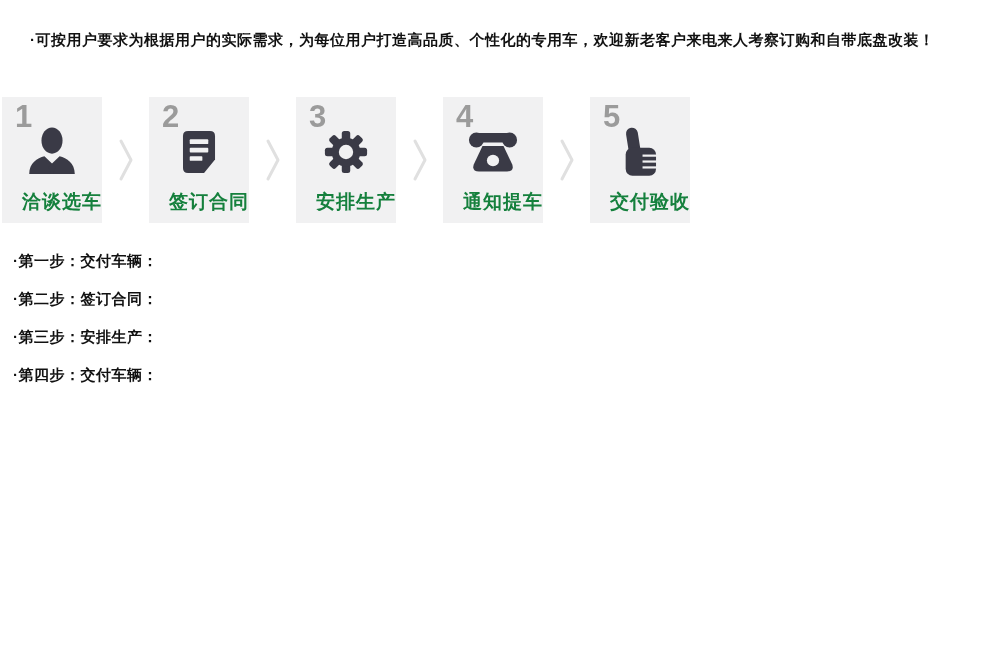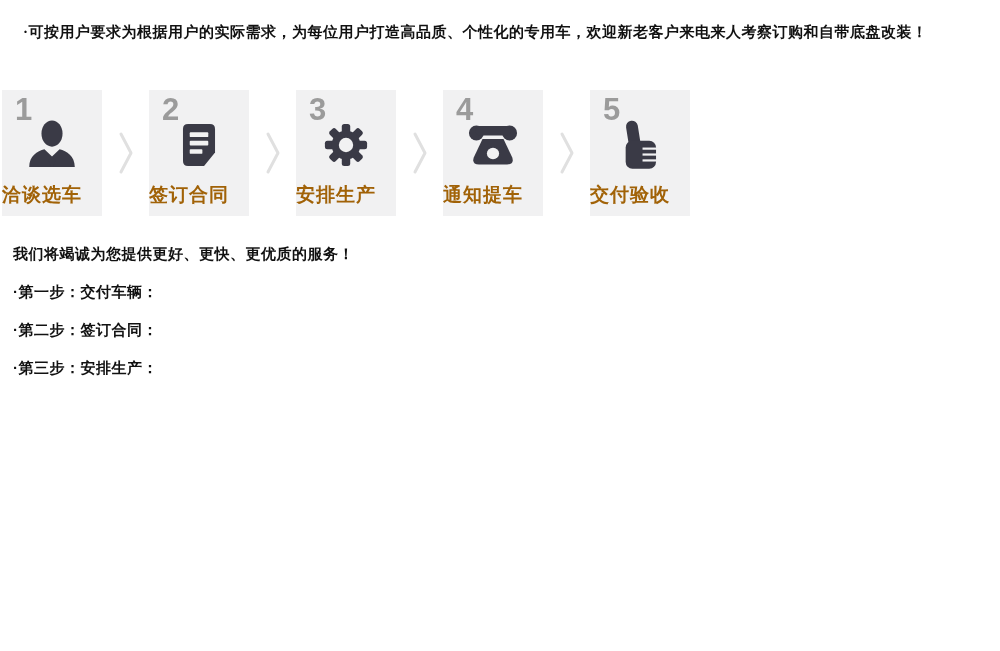--- a/index.html
+++ b/index.html
@@ -7,26 +7,25 @@
   body {
     width: 1000px;
     height: 651px;
     background: #ffffff;
     overflow: hidden;
     font-family: "Liberation Sans", sans-serif;
     color: #111111;
   }
   .intro-block { padding: 9px 13px 0 13px; }
   .intro {
-    margin: 10px;
+    margin: 17px;
     font-size: 15px;
     font-weight: bold;
     line-height: 27px;
     letter-spacing: 0.5px;
-    font-family: Liberation Serif, serif;
   }
   .steps-row {
     display: flex;
     align-items: flex-start;
     margin: 44px 0 0 2px;
   }
   .step-card {
     position: relative;
     flex: 0 0 auto;
     width: 100px;
@@ -48,24 +47,24 @@
     left: 0;
     width: 100%;
     display: flex;
     justify-content: center;
   }
   .step-label {
     position: absolute;
     bottom: 8px;
     left: 0;
     width: 100%;
-    text-align: left;
+    text-align: right;
     font-size: 19px;
     font-weight: bold;
-    color: #a16207;
+    color: #15803d;
     letter-spacing: 1px;
     white-space: nowrap;
   }
   .step-sep {
     flex: 0 0 47px;
     height: 126px;
     display: flex;
     align-items: center;
     justify-content: center;
   }
@@ -189,19 +188,19 @@
             <rect x="31" y="49" width="20" height="2.6"></rect>
           </g>
         </svg>
       </span>
       <span class="step-label">交付验收</span>
     </div>
 
   </div>
 
   <div class="details-block">
-    <p class="detail">我们将竭诚为您提供更好、更快、更优质的服务！</p>
     <p class="detail">·第一步：交付车辆：</p>
     <p class="detail">·第二步：签订合同：</p>
     <p class="detail">·第三步：安排生产：</p>
+    <p class="detail">·第四步：交付车辆：</p>
   </div>
 
 </div>
 
 </body></html>

